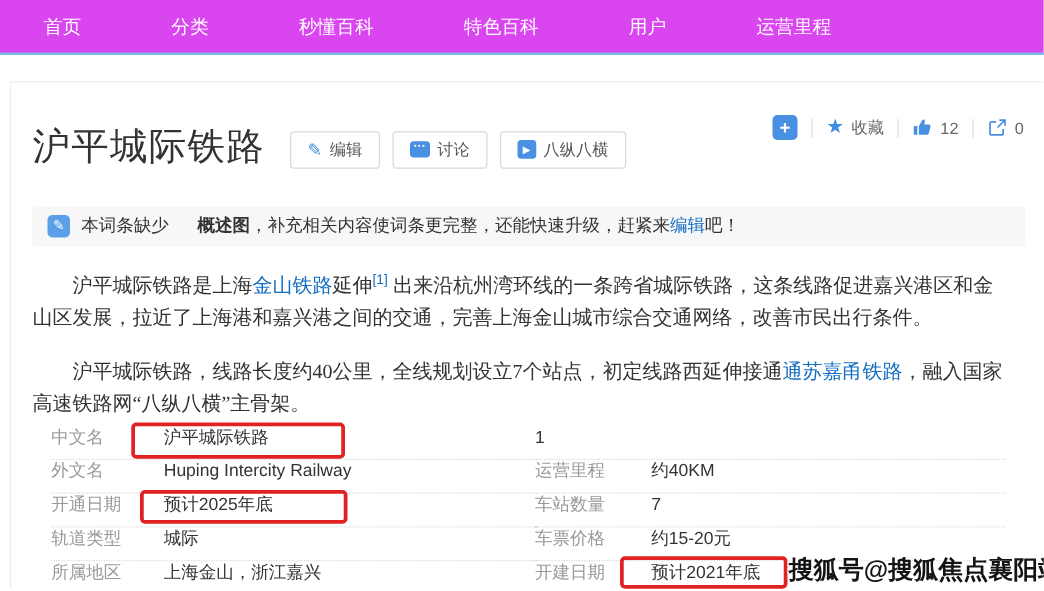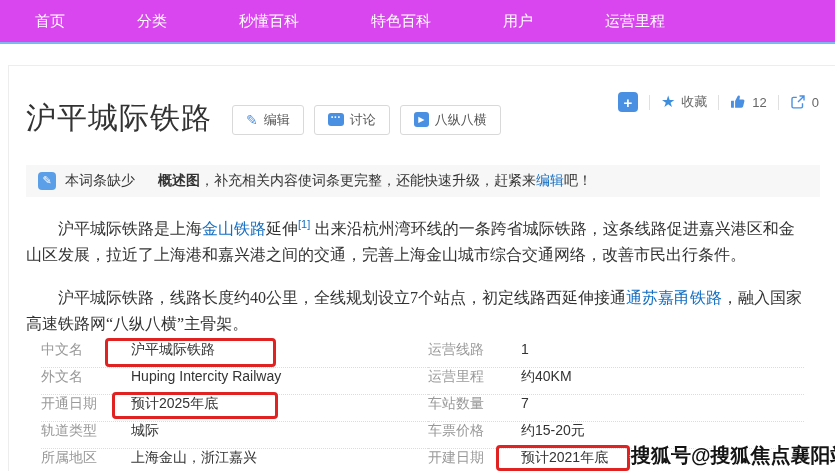--- a/index.html
+++ b/index.html
@@ -202,21 +202,20 @@
           <span class="ib-label">轨道类型</span>
           <span class="ib-value">城际</span>
         </div>
         <div class="ib-row">
           <span class="ib-label">所属地区</span>
           <span class="ib-value">上海金山，浙江嘉兴</span>
         </div>
       </div>
     <div class="ib-col right">
         <div class="ib-row">
-          <span class="ib-label">运营线路</span>
           <span class="ib-value">1</span>
         </div>
         <div class="ib-row">
           <span class="ib-label">运营里程</span>
           <span class="ib-value">约40KM</span>
         </div>
         <div class="ib-row">
           <span class="ib-label">车站数量</span>
           <span class="ib-value">7</span>
         </div>

